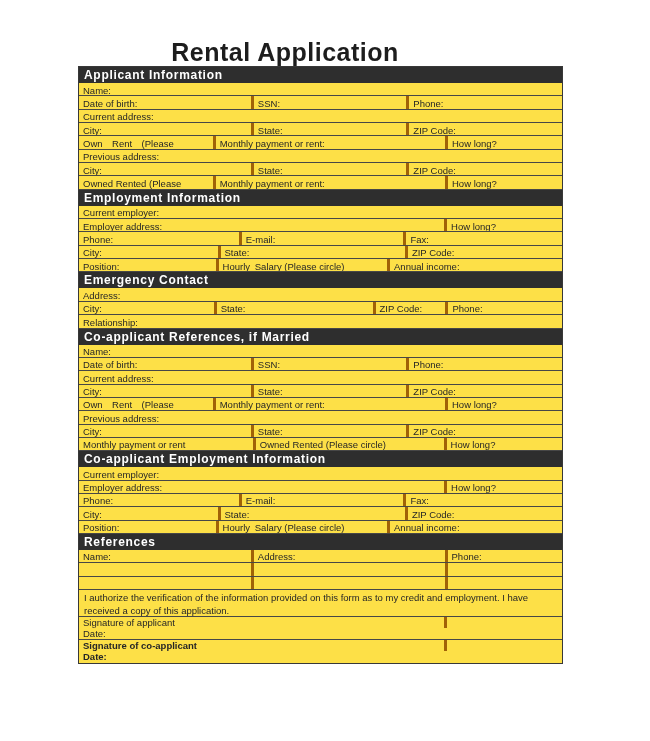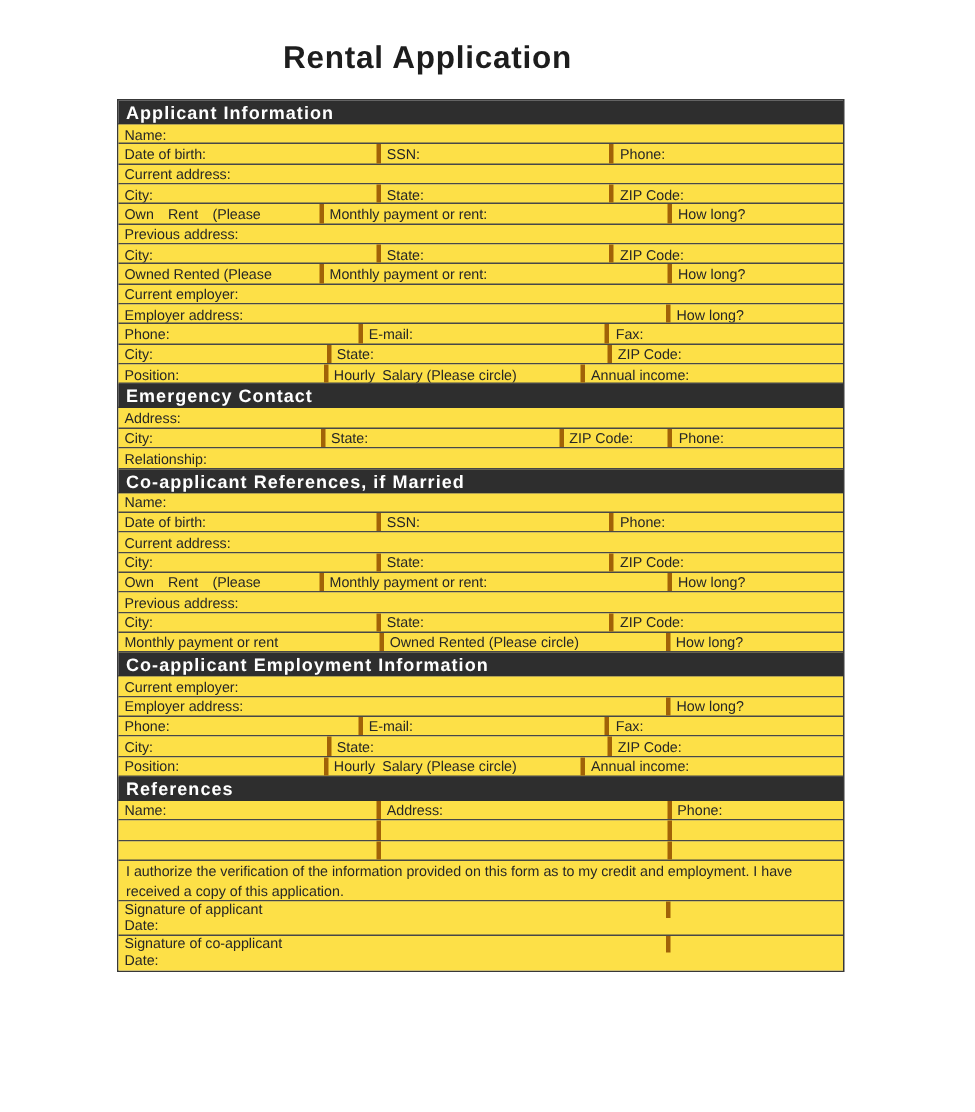--- a/index.html
+++ b/index.html
@@ -4,37 +4,37 @@
 <style>
   * { box-sizing: border-box; margin: 0; padding: 0; }
   html, body { background: #ffffff; }
   body {
     width: 650px; height: 741px;
     position: relative;
     font-family: "Liberation Sans", sans-serif;
     overflow: hidden;
   }
   .page-title {
-    position: absolute; top: 27px; left: 0; width: 570px;
+    position: absolute; top: 38px; left: 0; width: 570px;
     text-align: center;
-    font-size: 21px; font-weight: bold; color: #1d1d1d;
+    font-size: 25px; font-weight: bold; color: #1d1d1d;
     letter-spacing: 0.5px;
   }
   .form-table {
     position: absolute; left: 78px; top: 66px; width: 485px;
     border: 1px solid #383838;
     background: #ffffff;
   }
   .row {
     display: flex;
     height: 13.35px;
     border-bottom: 1px solid #474747;
     background: #fde047;
   }
-  .row:last-child { border-bottom: none; }
+  .row:last-child { border-bottom: none; font-weight: bold; }
   .cell {
     font-size: 9.5px; color: #262626;
     padding: 1.5px 3px 0 4px;
     white-space: nowrap; overflow: hidden;
     flex: 0 0 auto;
   }
   .cell:not(:last-child) { border-right: 3px solid #a16207; }
   
   .row.header { height: 16px; background: #2e2e2e; border-bottom: 1px solid #2e2e2e; justify-content: flex-end; }
   .row.header .cell {
@@ -96,20 +96,23 @@
     <div class="row t3a">
       <div class="cell">City:</div>
       <div class="cell">State:</div>
       <div class="cell">ZIP Code:</div>
     </div>
     <div class="row own">
       <div class="cell">Owned Rented (Please</div>
       <div class="cell">Monthly payment or rent:</div>
       <div class="cell">How long?</div>
     </div>
+    <div class="row header">
+      <div class="cell">Employment Information</div>
+    </div>
     <div class="row full">
       <div class="cell">Current employer:</div>
     </div>
     <div class="row addr2">
       <div class="cell">Employer address:</div>
       <div class="cell">How long?</div>
     </div>
     <div class="row pef">
       <div class="cell">Phone:</div>
       <div class="cell">E-mail:</div>

